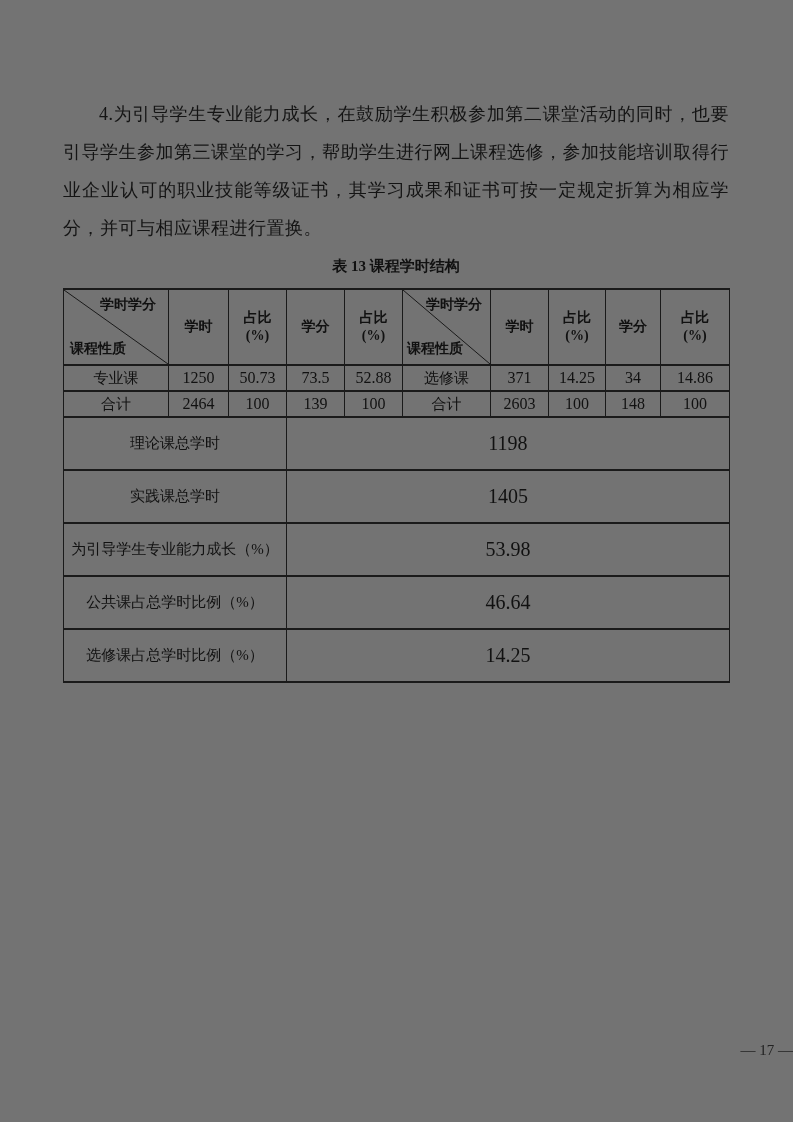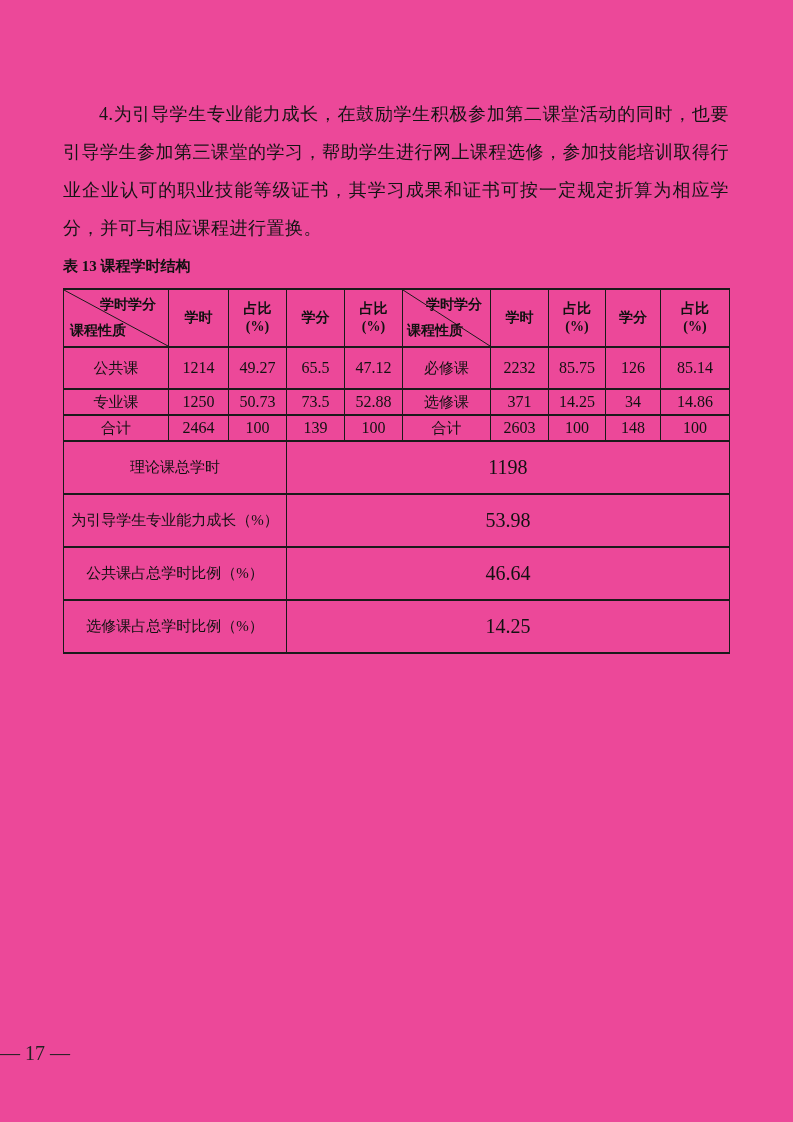--- a/index.html
+++ b/index.html
@@ -5,37 +5,38 @@
   * { margin: 0; padding: 0; box-sizing: border-box; }
   html, body { background: #e8e8e8; }
   body {
     width: 793px; height: 1122px;
     font-family: "Liberation Serif", "DejaVu Serif", serif;
     color: #111111;
   }
   .page {
     position: relative;
     width: 793px; height: 1122px;
-    background: #ec4899;
+    background: #737373;
     overflow: hidden;
   }
   .content {
     position: absolute;
     left: 63px; top: 95px;
     width: 666px;
   }
   .paragraph {
     font-size: 18px;
     line-height: 38px;
     letter-spacing: 0.5px;
     text-align: justify;
     text-indent: 2em;
     color: #141414;
   }
   .table-caption {
+    text-align: center;
     font-weight: bold;
     font-size: 15px;
     margin: 10px 0 12px 0;
     color: #111111;
   }
   table.structure {
     width: 666px;
     table-layout: fixed;
     border-collapse: collapse;
   }
@@ -47,21 +48,21 @@
     vertical-align: middle;
     padding: 2px;
     overflow: hidden;
   }
   th.colhead {
     font-weight: bold;
     font-size: 14px;
     line-height: 18px;
     white-space: pre-line;
   }
-  .h-hdr  { height: 58px; }
+  .h-hdr  { height: 76px; }
   .h-r1   { height: 42px; }
   .h-r    { height: 26px; }
   .h-sum  { height: 53px; }
   td.lbl  { font-size: 15px; }
   td.num  { font-size: 16px; }
   td.sum-label { font-size: 15px; }
   td.sum-value { font-size: 20px; }
   th.diag {
     position: relative;
     padding: 0;
@@ -74,22 +75,22 @@
     display: block;
   }
   th.diag .diag-top    { position: absolute; top: 6px; right: 12px; }
   th.diag .diag-bottom { position: absolute; bottom: 6px; left: 6px; }
   th.diag.narrow .diag-top    { right: 8px; }
   th.diag.narrow .diag-bottom { left: 4px; }
   .page-number {
     position: absolute;
     top: 1042px; left: 0;
     width: 100%;
-    text-align: left;
-    font-size: 20px;
+    text-align: right;
+    font-size: 15px;
     color: #222222;
   }
 </style>
 </head>
 <body>
 
 <div class="page">
   <div class="content">
 
     <p class="paragraph">4.为引导学生专业能力成长，在鼓励学生积极参加第二课堂活动的同时，也要引导学生参加第三课堂的学习，帮助学生进行网上课程选修，参加技能培训取得行业企业认可的职业技能等级证书，其学习成果和证书可按一定规定折算为相应学分，并可与相应课程进行置换。</p>
@@ -133,32 +134,20 @@
           <span class="diag-bottom">课程性质</span>
         </th>
         <th class="colhead">学时</th>
         <th class="colhead">占比
 (%)</th>
         <th class="colhead">学分</th>
         <th class="colhead">占比
 (%)</th>
       </tr>
 
-      <tr class="h-r1">
-        <td class="lbl">公共课</td>
-        <td class="num">1214</td>
-        <td class="num">49.27</td>
-        <td class="num">65.5</td>
-        <td class="num">47.12</td>
-        <td class="lbl">必修课</td>
-        <td class="num">2232</td>
-        <td class="num">85.75</td>
-        <td class="num">126</td>
-        <td class="num">85.14</td>
-      </tr>
 
       <tr class="h-r">
         <td class="lbl">专业课</td>
         <td class="num">1250</td>
         <td class="num">50.73</td>
         <td class="num">73.5</td>
         <td class="num">52.88</td>
         <td class="lbl">选修课</td>
         <td class="num">371</td>
         <td class="num">14.25</td>
@@ -177,20 +166,24 @@
         <td class="num">100</td>
         <td class="num">148</td>
         <td class="num">100</td>
       </tr>
 
       <tr class="h-sum">
         <td class="sum-label" colspan="3">理论课总学时</td>
         <td class="sum-value" colspan="7">1198</td>
       </tr>
       <tr class="h-sum">
+        <td class="sum-label" colspan="3">实践课总学时</td>
+        <td class="sum-value" colspan="7">1405</td>
+      </tr>
+      <tr class="h-sum">
         <td class="sum-label" colspan="3">为引导学生专业能力成长（%）</td>
         <td class="sum-value" colspan="7">53.98</td>
       </tr>
       <tr class="h-sum">
         <td class="sum-label" colspan="3">公共课占总学时比例（%）</td>
         <td class="sum-value" colspan="7">46.64</td>
       </tr>
       <tr class="h-sum">
         <td class="sum-label" colspan="3">选修课占总学时比例（%）</td>
         <td class="sum-value" colspan="7">14.25</td>

